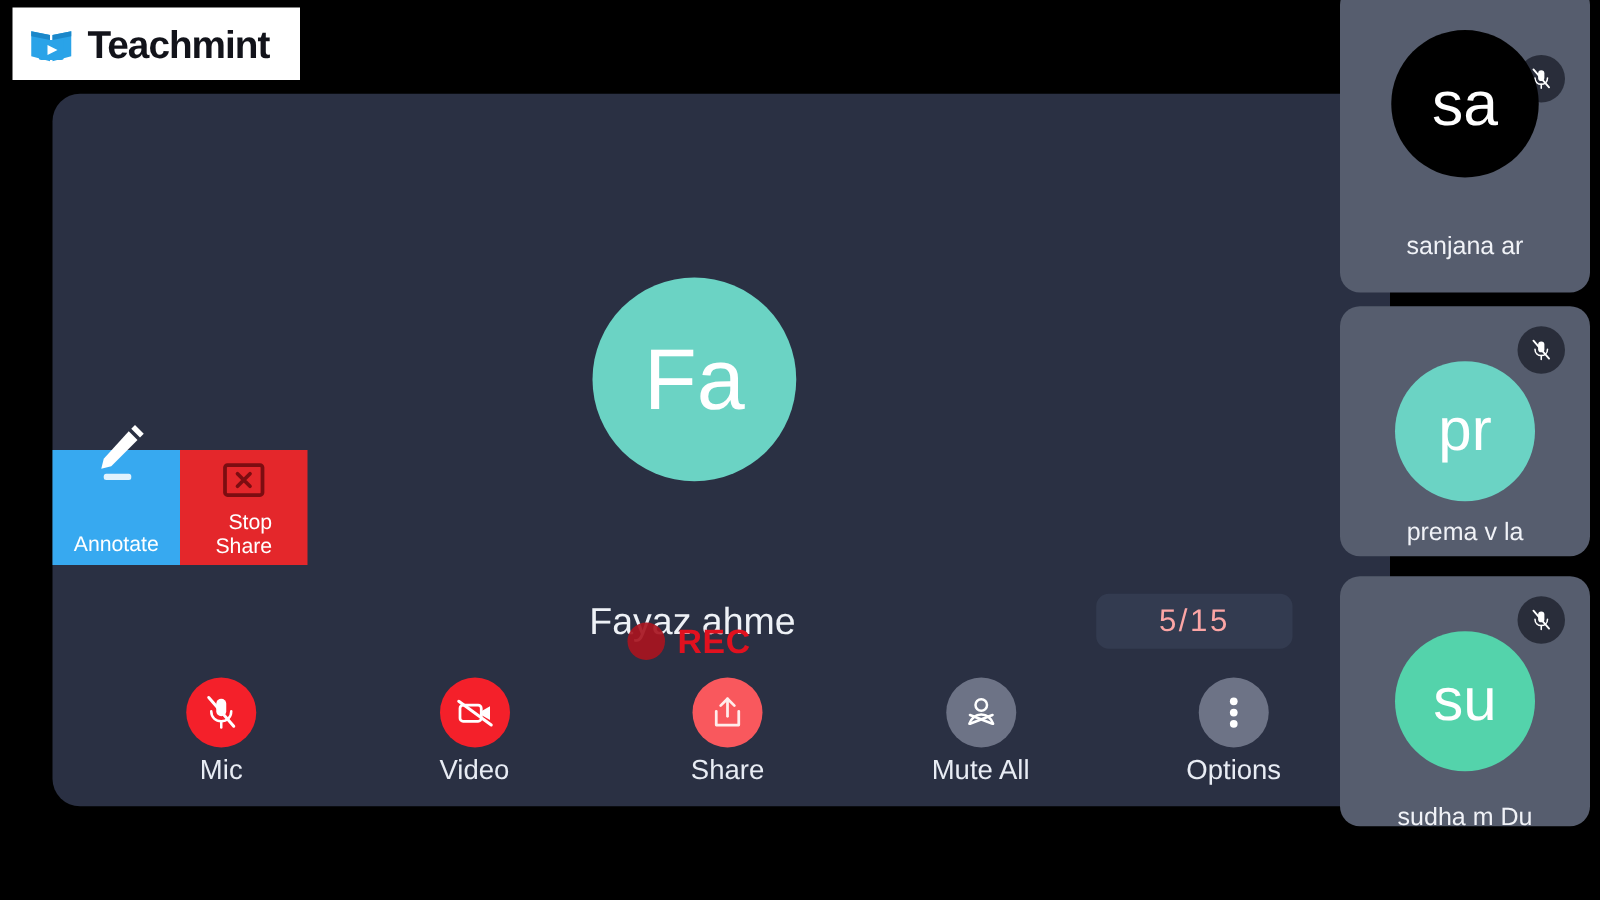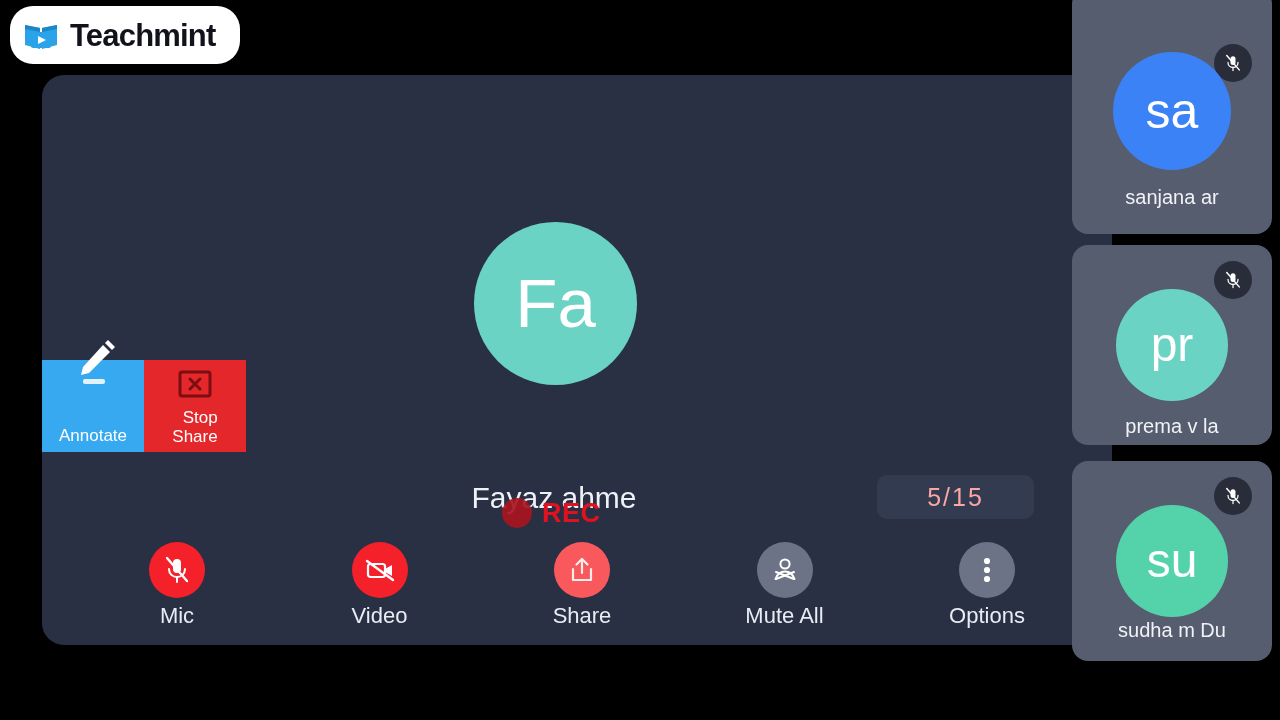--- a/index.html
+++ b/index.html
@@ -28,21 +28,20 @@
     position: absolute;
     left: 10px;
     top: 6px;
     width: 230px;
     height: 58px;
     background: #ffffff;
     display: flex;
     align-items: center;
     padding-left: 12px;
     box-sizing: border-box;
-    border-radius: 23px;
   }
   #brand-logo-icon {
     width: 38px;
     height: 38px;
     flex: 0 0 38px;
     margin-right: 10px;
   }
   #brand-name {
     font-size: 31px;
     font-weight: bold;
@@ -400,21 +399,21 @@
 
     <div class="participant-tile" style="top:-12px; height:246px;">
       <div class="tile-mic-badge" style="top:56px; left:142px;">
         <svg width="20" height="20" viewBox="0 0 32 32">
           <rect x="12" y="5" width="8" height="14" rx="4" fill="#ffffff"></rect>
           <path d="M8 15 C8 20 11.6 23 16 23 C20.4 23 24 20 24 15" fill="none" stroke="#ffffff" stroke-width="2" stroke-linecap="round"></path>
           <line x1="16" y1="23" x2="16" y2="28" stroke="#ffffff" stroke-width="2" stroke-linecap="round"></line>
           <line x1="6" y1="4" x2="26" y2="27" stroke="#ffffff" stroke-width="2.4" stroke-linecap="round"></line>
         </svg>
       </div>
-      <div class="tile-avatar" style="top:64px; width:118px; height:118px; font-size:50px; background:#3b82f6;">
+      <div class="tile-avatar" style="top:36px; width:118px; height:118px; font-size:50px; background:#000000;">
         <span>sa</span>
       </div>
       <div class="tile-name" style="top:198px;">sanjana ar</div>
     </div>
 
     <div class="participant-tile" style="top:245px; height:200px;">
       <div class="tile-mic-badge" style="top:16px; left:142px;">
         <svg width="20" height="20" viewBox="0 0 32 32">
           <rect x="12" y="5" width="8" height="14" rx="4" fill="#ffffff"></rect>
           <path d="M8 15 C8 20 11.6 23 16 23 C20.4 23 24 20 24 15" fill="none" stroke="#ffffff" stroke-width="2" stroke-linecap="round"></path>
@@ -433,17 +432,17 @@
         <svg width="20" height="20" viewBox="0 0 32 32">
           <rect x="12" y="5" width="8" height="14" rx="4" fill="#ffffff"></rect>
           <path d="M8 15 C8 20 11.6 23 16 23 C20.4 23 24 20 24 15" fill="none" stroke="#ffffff" stroke-width="2" stroke-linecap="round"></path>
           <line x1="16" y1="23" x2="16" y2="28" stroke="#ffffff" stroke-width="2" stroke-linecap="round"></line>
           <line x1="6" y1="4" x2="26" y2="27" stroke="#ffffff" stroke-width="2.4" stroke-linecap="round"></line>
         </svg>
       </div>
       <div class="tile-avatar" style="top:44px; width:112px; height:112px; font-size:48px; background:#54d3ab;">
         <span>su</span>
       </div>
-      <div class="tile-name" style="top:158px;">sudha m Du</div>
+      <div class="tile-name" style="top:182px;">sudha m Du</div>
     </div>
 
   </div>
 </div>
 
 </body></html>

